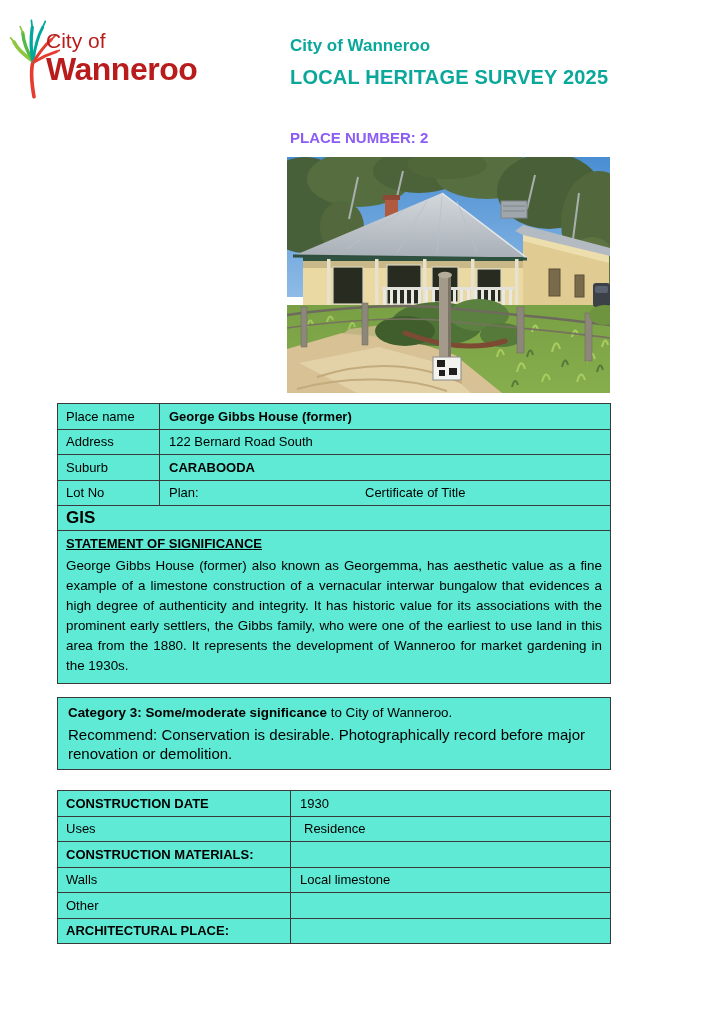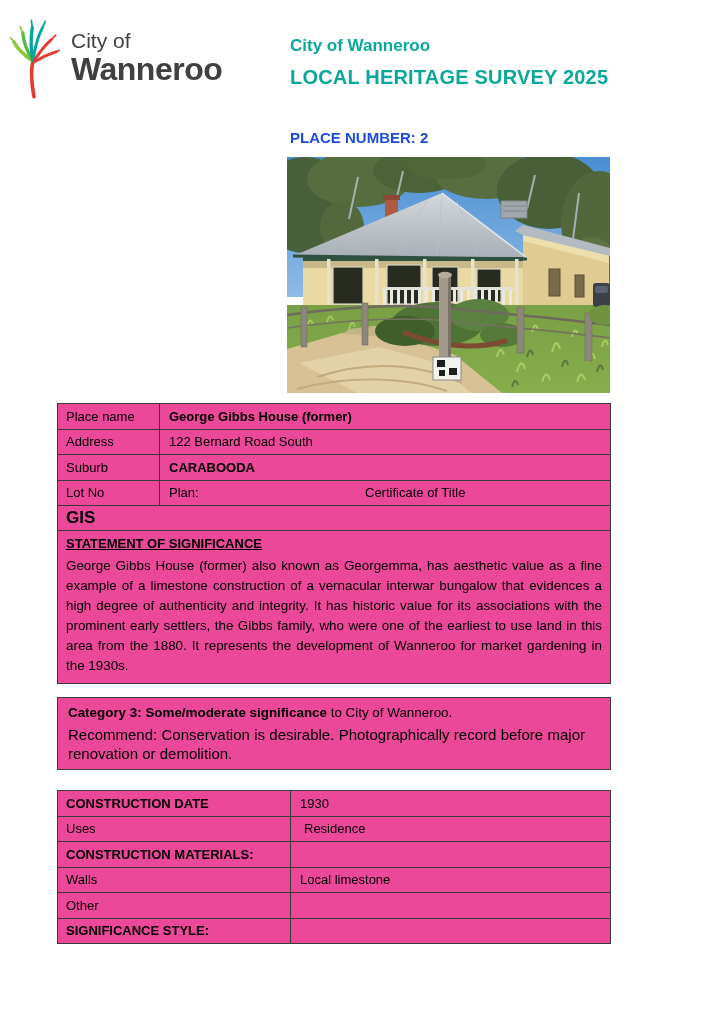--- a/index.html
+++ b/index.html
@@ -5,35 +5,35 @@
   html,body{margin:0;padding:0;}
   body{
     width:705px;height:1024px;background:#ffffff;position:relative;
     font-family:"Liberation Sans", sans-serif;color:#000;overflow:hidden;
   }
   .abs{position:absolute;}
 
   
   .logo-block{left:8px;top:8px;width:230px;height:100px;}
   .logo-icon{position:absolute;left:0;top:0;}
-  .logo-text{position:absolute;left:63px;top:22px;color:#404040;line-height:1;}
+  .logo-text{position:absolute;left:38px;top:22px;color:#b91c1c;line-height:1;}
   .logo-cityof{font-size:21px;font-weight:400;letter-spacing:0;}
   .logo-wanneroo{font-size:32px;font-weight:bold;letter-spacing:-0.5px;margin-top:2px;}
 
   .hdr{left:290px;color:#0aa79b;font-weight:bold;}
   .hdr-line1{top:36px;font-size:17px;}
   .hdr-line2{top:66px;font-size:20px;letter-spacing:0.2px;}
-  .place-number{left:290px;top:129px;font-size:15px;font-weight:bold;color:#1d4ed8;}
+  .place-number{left:290px;top:129px;font-size:15px;font-weight:bold;color:#8b5cf6;}
 
   
   .photo{left:287px;top:157px;width:323px;height:236px;}
   .photo svg{display:block;width:100%;height:100%;}
 
   
-  .box{left:57px;width:554px;border:1.5px solid #3a3a3a;box-sizing:border-box;background:#ec4899;}
+  .box{left:57px;width:554px;border:1.5px solid #3a3a3a;box-sizing:border-box;background:#5eead4;}
   .tbl1{top:403px;}
   .tbl2{top:790px;}
   .row{display:flex;align-items:stretch;min-height:24.5px;border-top:1px solid #3a3a3a;font-size:13px;}
   .row:first-child{border-top:none;}
   .cell-label{width:102px;flex:0 0 102px;border-right:1px solid #3a3a3a;display:flex;align-items:center;padding:2px 8px;box-sizing:border-box;}
   .cell-value{flex:1;display:flex;align-items:center;padding:2px 9px;box-sizing:border-box;position:relative;}
   .tbl2 .cell-label{width:233px;flex:0 0 233px;}
   .bold{font-weight:bold;}
   .cot{position:absolute;left:205px;}
   .fullrow{border-top:1px solid #3a3a3a;font-size:17px;display:flex;align-items:center;min-height:24.5px;padding:2px 8px;box-sizing:border-box;}
@@ -273,15 +273,15 @@
   </div>
   <div class="row">
     <div class="cell-label">Walls</div>
     <div class="cell-value">Local limestone</div>
   </div>
   <div class="row">
     <div class="cell-label">Other</div>
     <div class="cell-value"></div>
   </div>
   <div class="row">
-    <div class="cell-label bold">SIGNIFICANCE STYLE:</div>
+    <div class="cell-label bold">ARCHITECTURAL PLACE:</div>
   </div>
 </div>
 
 </body></html>

